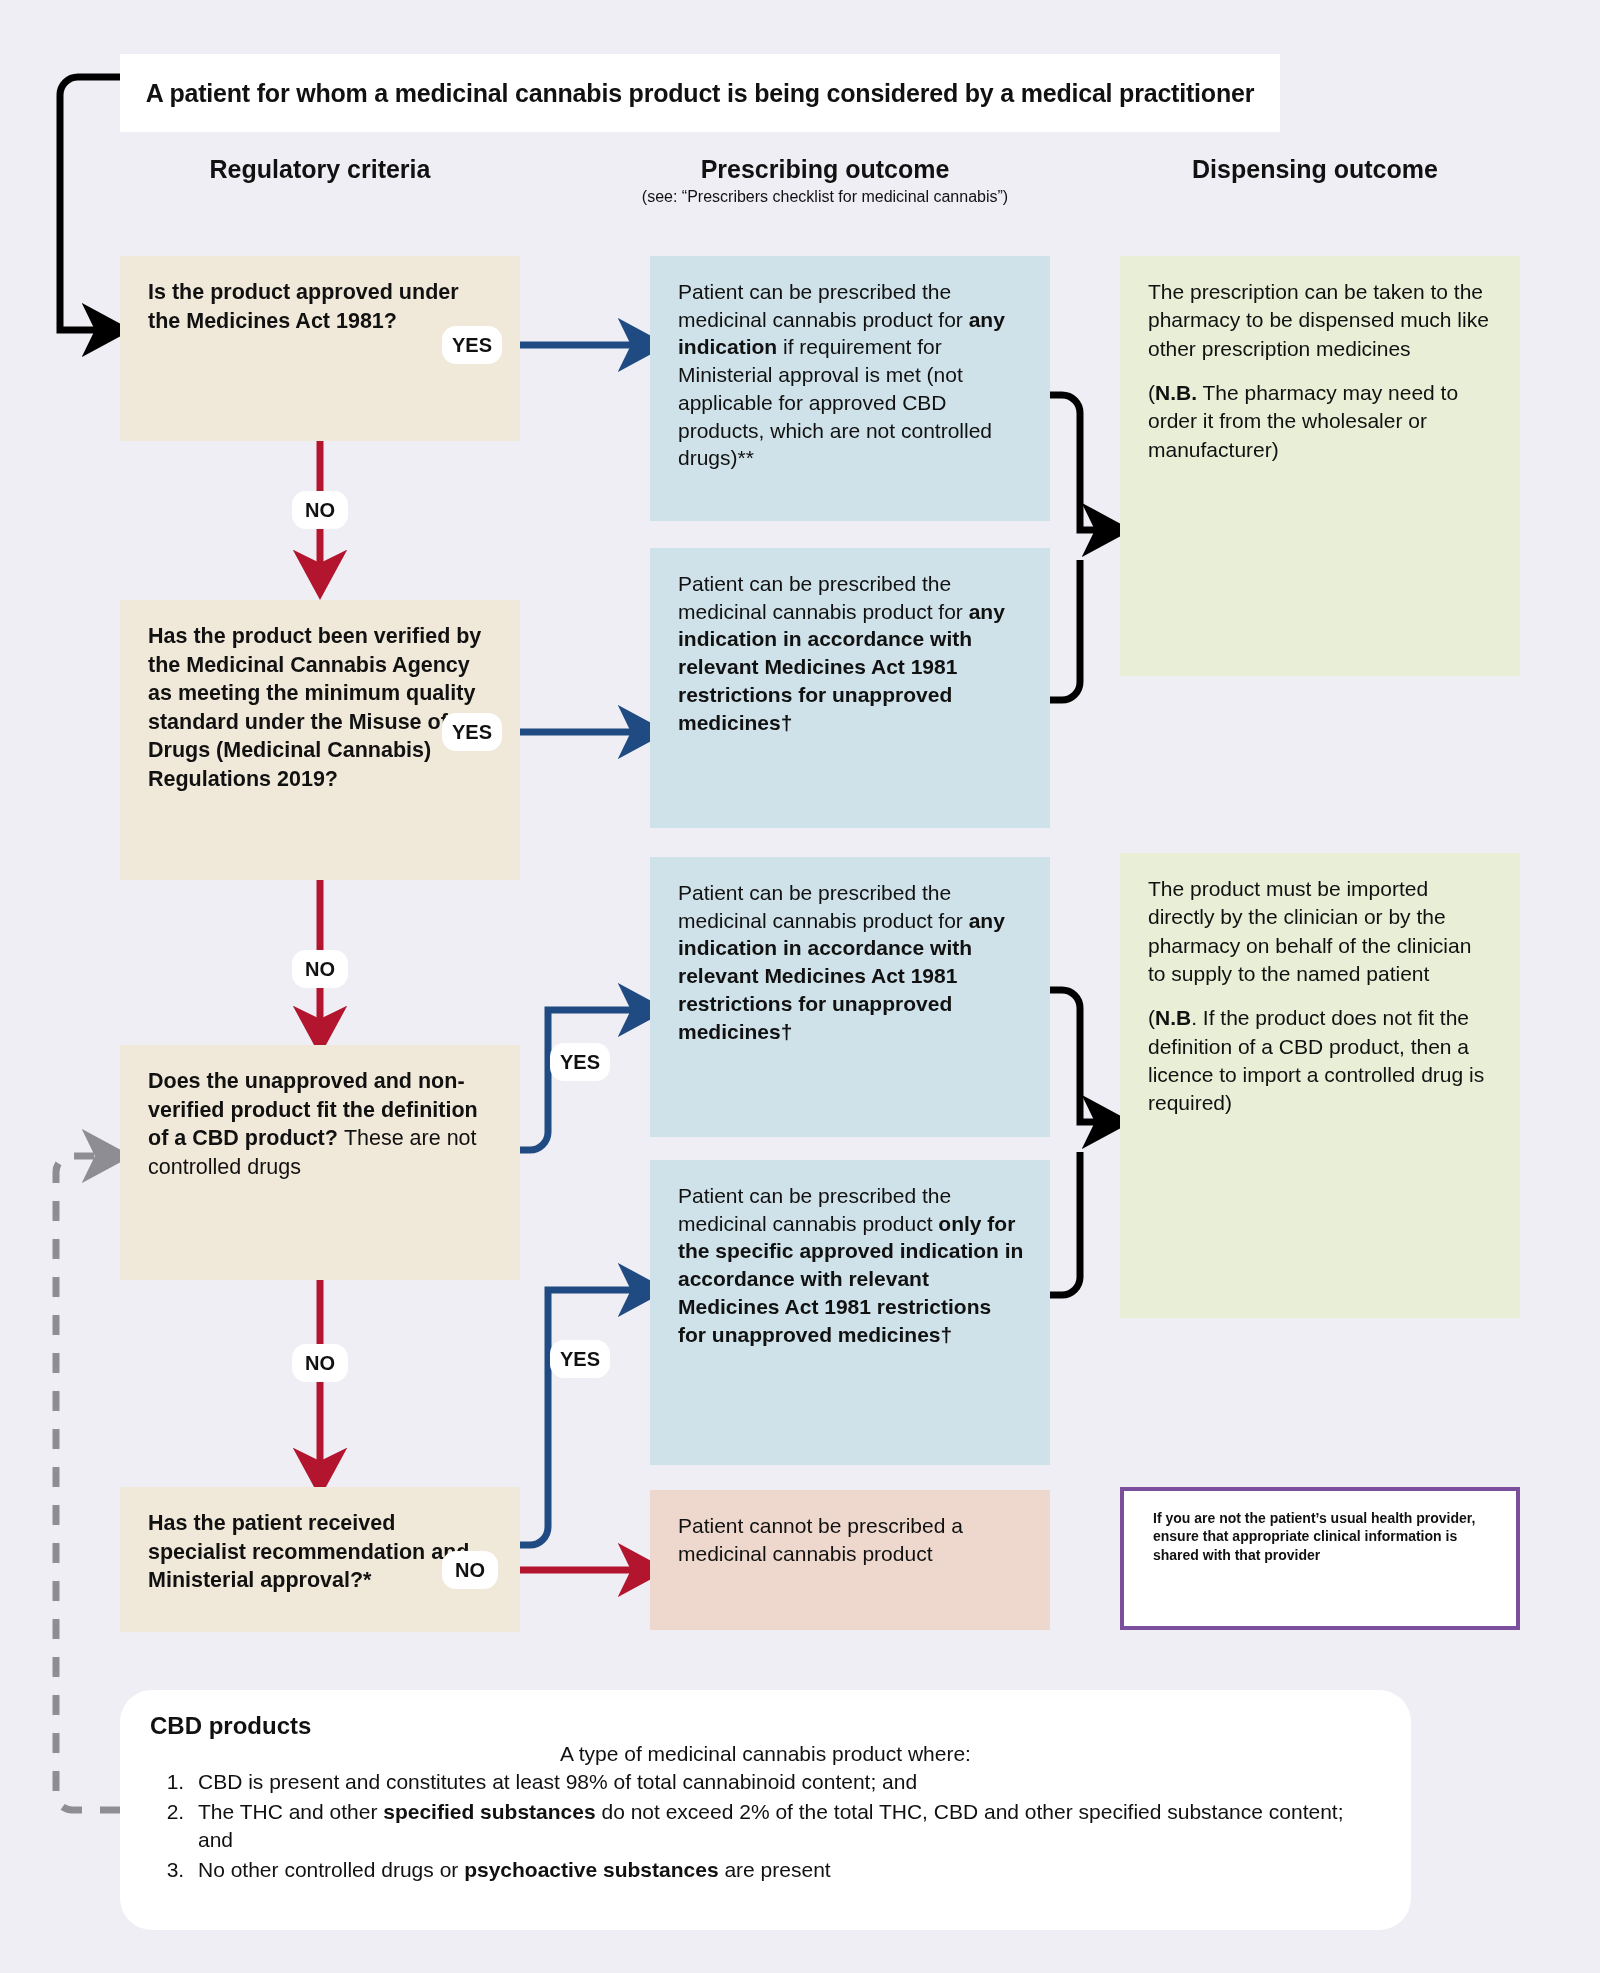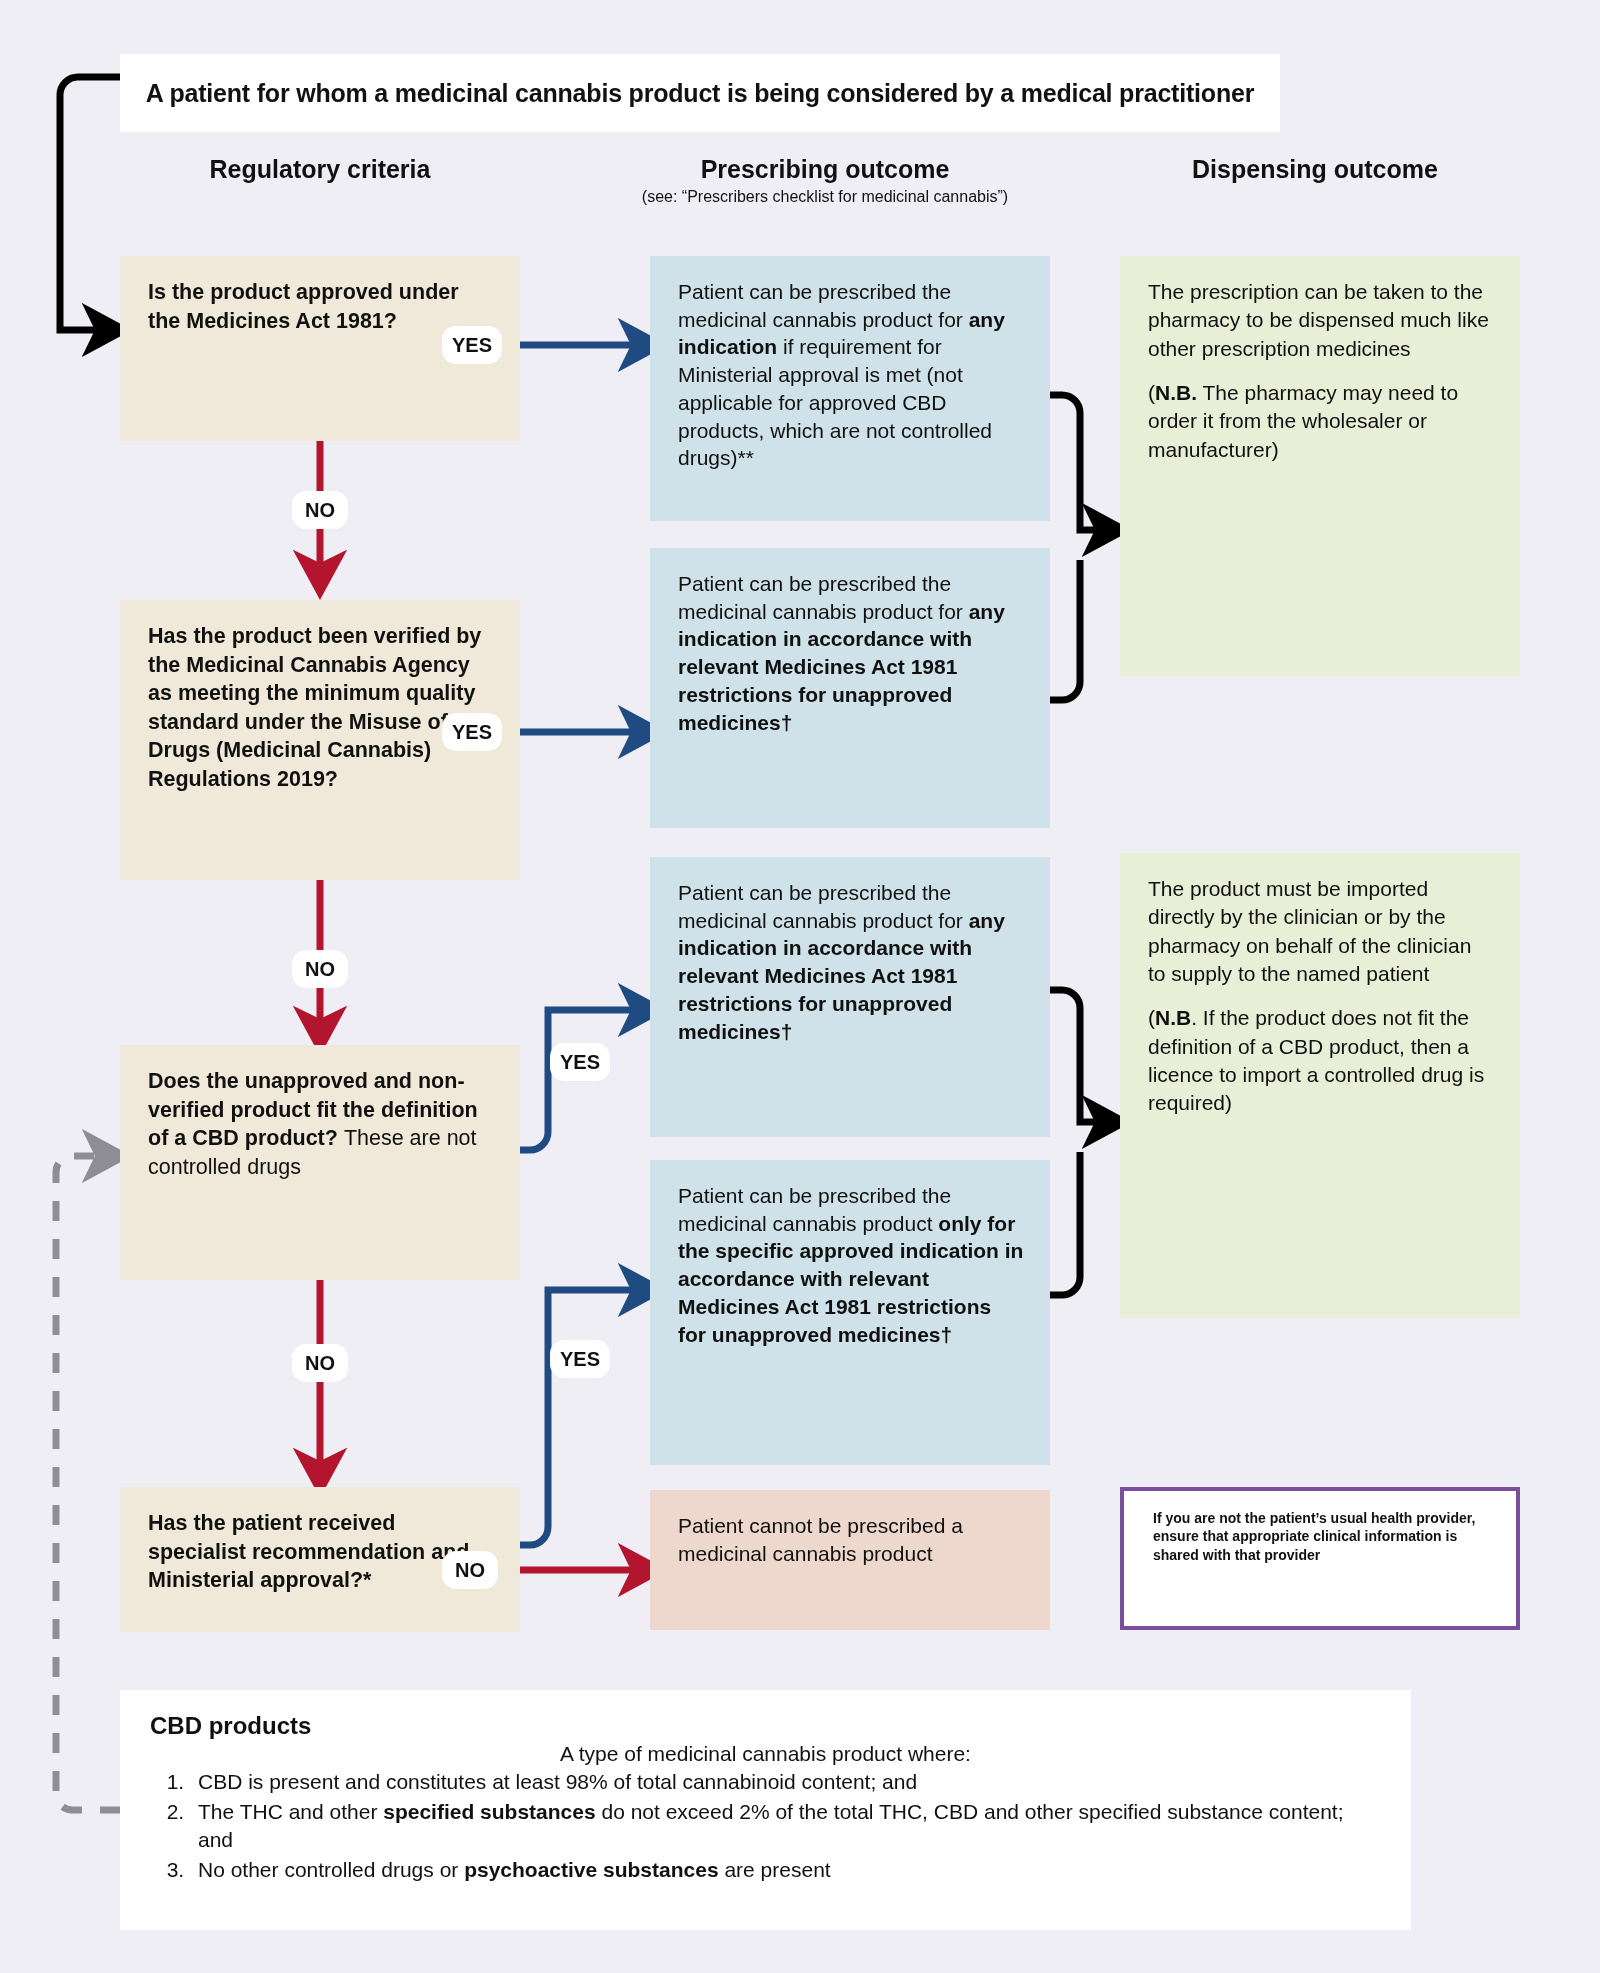--- a/index.html
+++ b/index.html
@@ -50,21 +50,21 @@
   .disp b{font-weight:bold;}
 
   .note-box{
     background:#ffffff;border:4px solid #7b4f9d;
     font-weight:bold;font-size:14px;line-height:1.32;
     padding:18px 20px 18px 29px;
   }
 
   .cbd-box{
     position:absolute;left:120px;top:1690px;width:1291px;height:240px;
-    background:#ffffff;box-sizing:border-box;padding:22px 30px 10px 30px;
+    background:#ffffff;box-sizing:border-box;padding:22px 30px 10px 30px;border-radius:32px;
   }
   .cbd-box h3{margin:0 0 2px 0;font-size:24px;font-weight:bold;}
   .cbd-box .lead{margin:0 0 2px 0;font-size:21px;text-align:center;}
   .cbd-box ol{margin:0;padding-left:40px;font-size:21px;line-height:1.33;}
   .cbd-box ol li{margin-bottom:2px;padding-left:8px;}
   .cbd-box b{font-weight:bold;}
 
   
   .pill{
     position:absolute;background:#ffffff;border-radius:14px;

